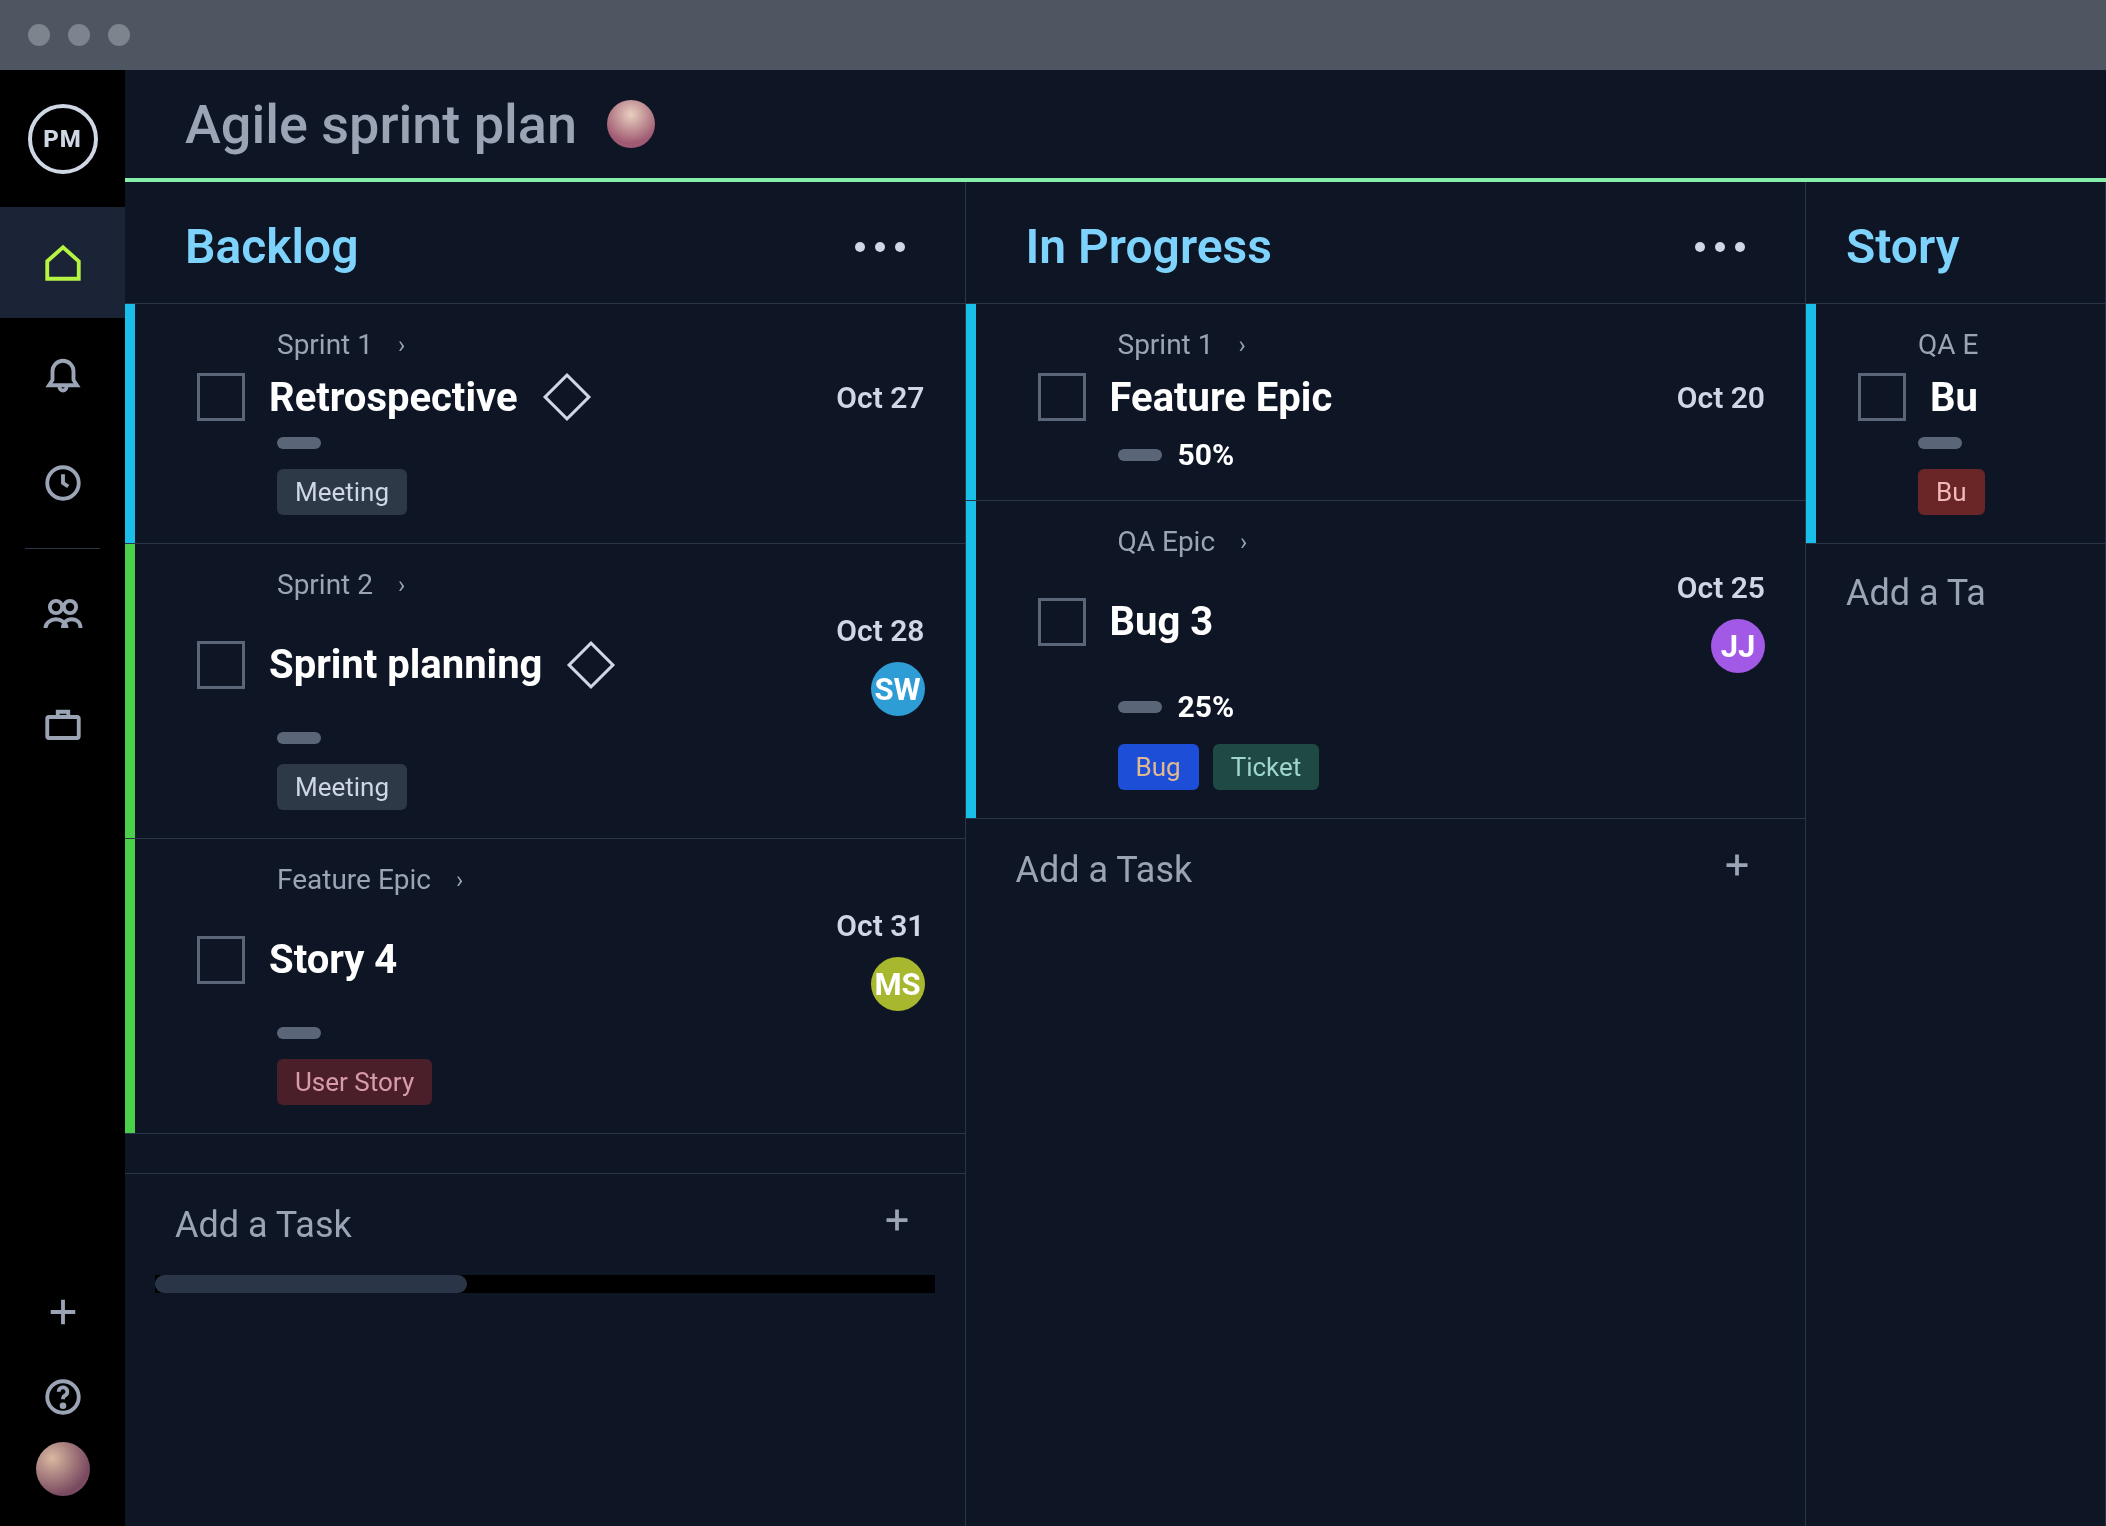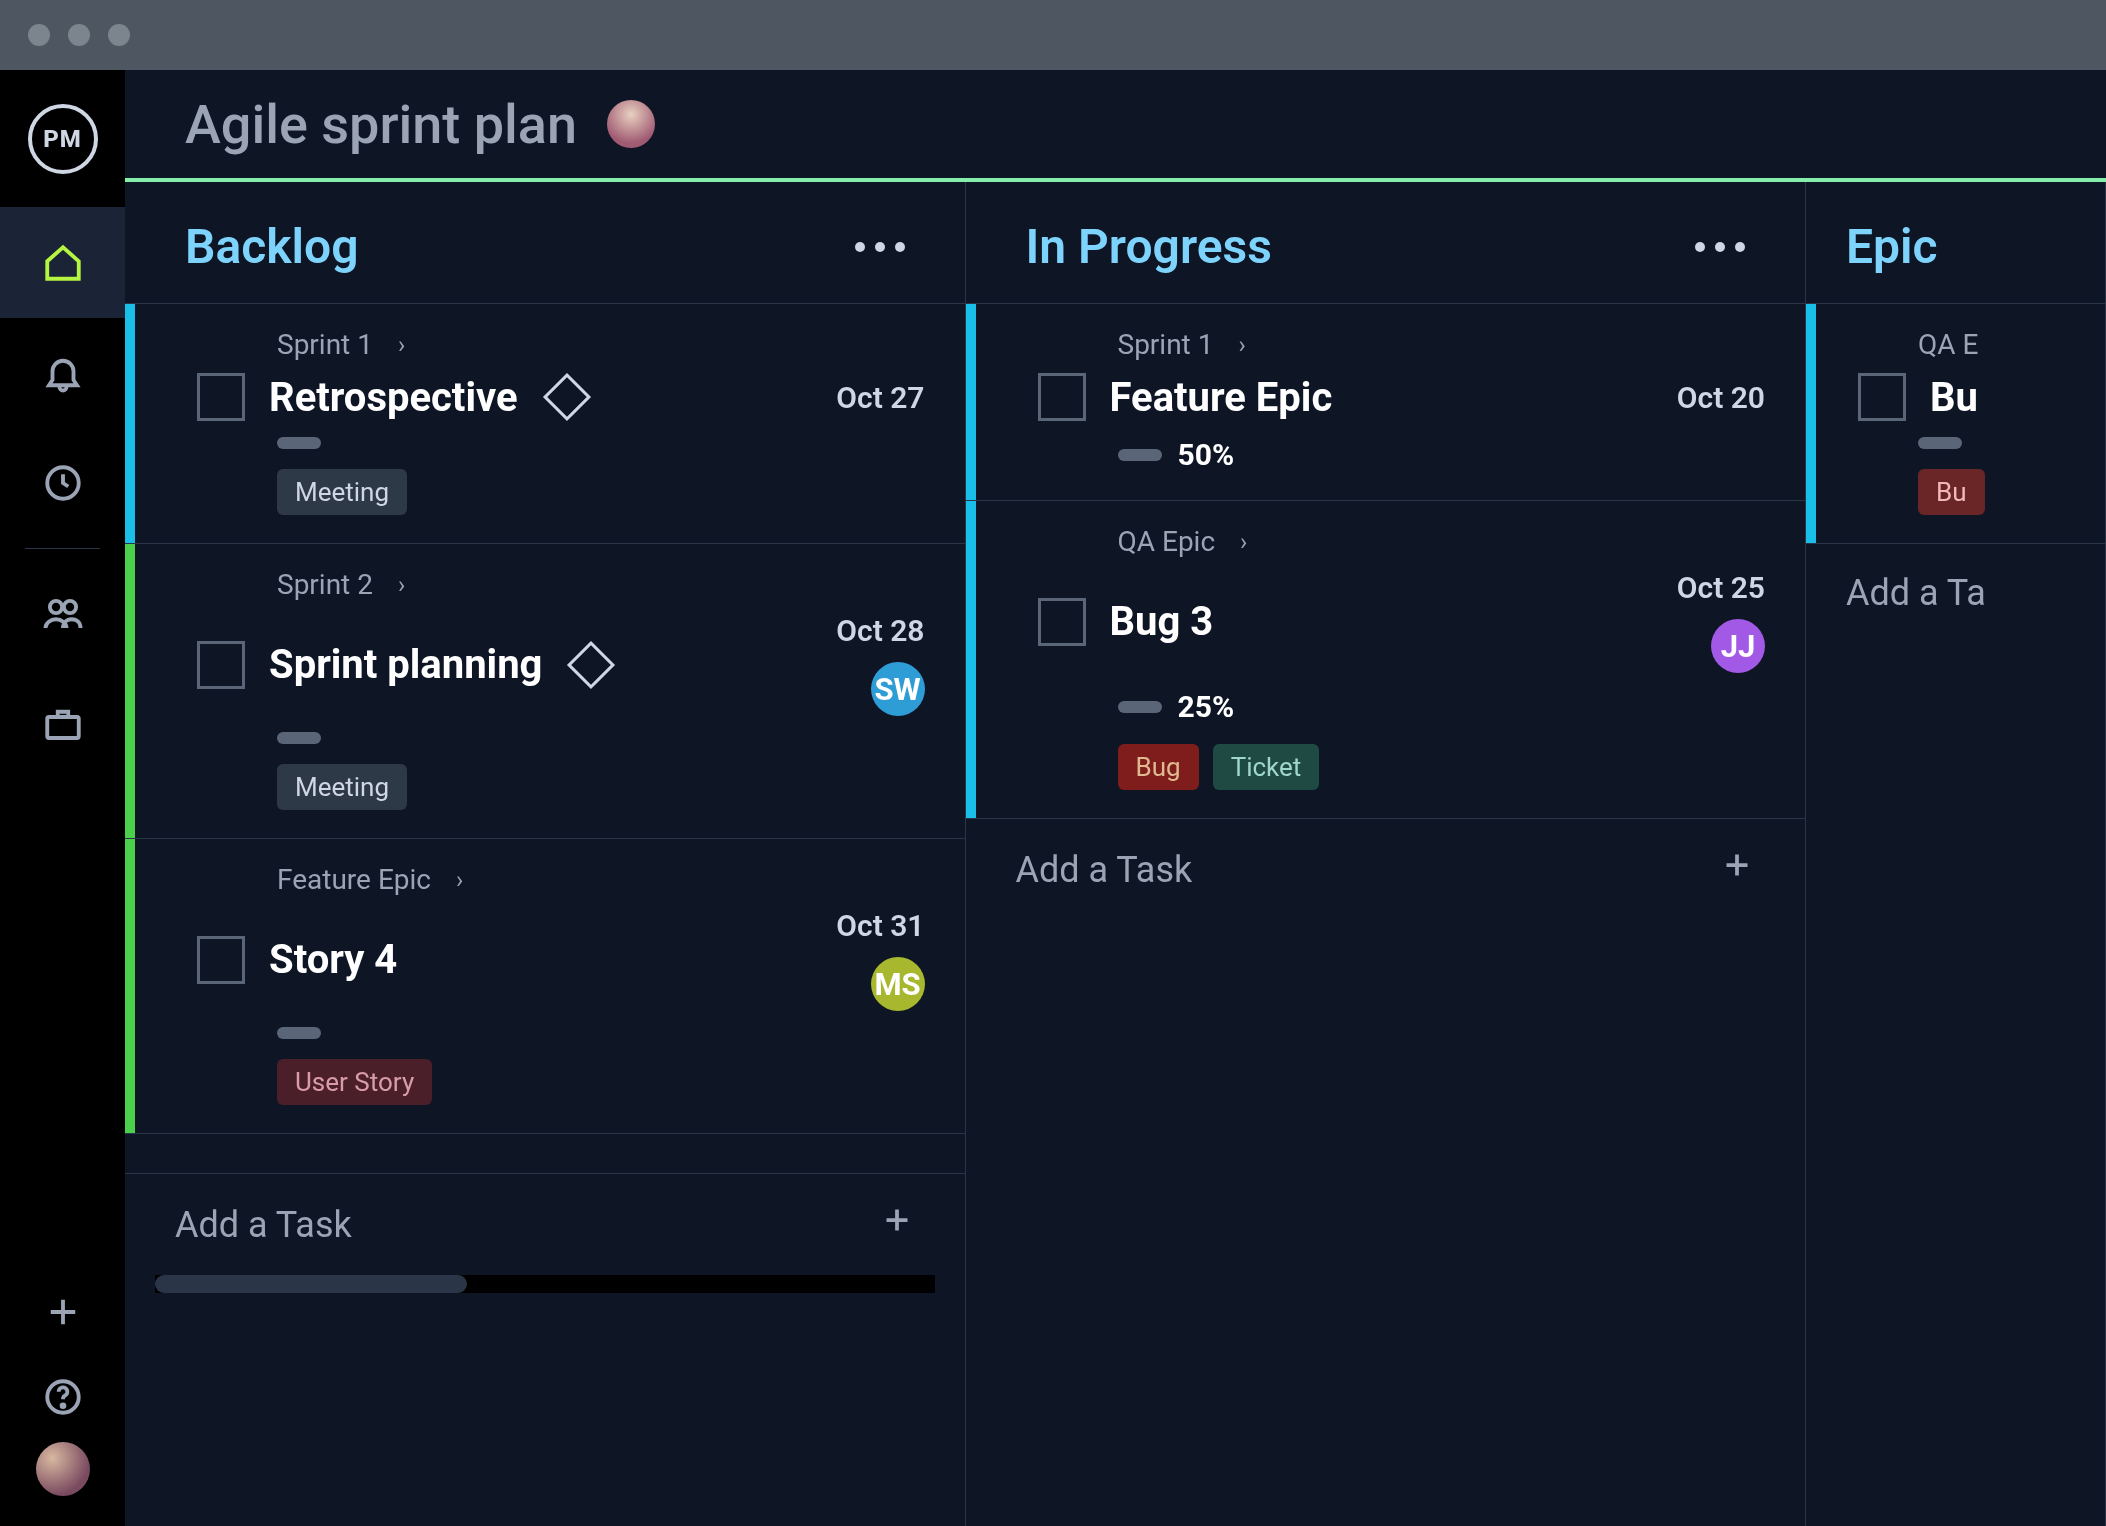--- a/index.html
+++ b/index.html
@@ -140,21 +140,21 @@
   .progress-row { display:flex; align-items:center; gap:16px; margin-top:16px; margin-left:80px;}
   .progress-bar { width:44px; height:12px; border-radius:6px; background:#5a6678; }
   .progress-pct { font-size:30px; font-weight:700; color:#ffffff; }
 
   .tags { display:flex; gap:14px; margin-top:20px; margin-left:80px;}
   .tag {
     padding: 8px 18px; border-radius:6px; font-size:26px; color:#cfd6e4;
   }
   .tag-meeting { background:#2e3948; }
   .tag-user    { background:#4a1f2a; color:#d89ca8;}
-  .tag-bug     { background:#7f1d1d; color:#e0b990;text-align:right;}
+  .tag-bug     { background:#1d4ed8; color:#e0b990;text-align:right;}
   .tag-bug-red { background:#6a2626; color:#f0b8b8;}
   .tag-ticket  { background:#1f4a44; color:#9fd6cc;}
 
   .assignee {
     width:54px; height:54px; border-radius:50%;
     display:flex; align-items:center; justify-content:center;
     font-size:31px; font-weight:700; color:#fff;
   }
   .av-sw { background:#2e9dd6; }
   .av-ms { background:#a8b82e; }
@@ -408,21 +408,21 @@
         <div class="add-task">
           <span>Add a Task</span>
           <span class="plus-icon"><svg viewBox="0 0 24 24">
                 <path d="M12 5 V19 M5 12 H19"></path>
               </svg></span>
         </div>
       </div>
 
       <div class="column col-ready">
         <div class="col-header">
-          <div class="col-title">Epic</div>
+          <div class="col-title">Story</div>
         </div>
         <div class="cards">
           <div class="card">
             <div class="card-accent accent-blue"></div>
             <div class="card-crumb">
               <span>QA E</span>
             </div>
             <div class="card-row">
               <div class="checkbox"></div>
               <div class="card-title">Bu</div>

